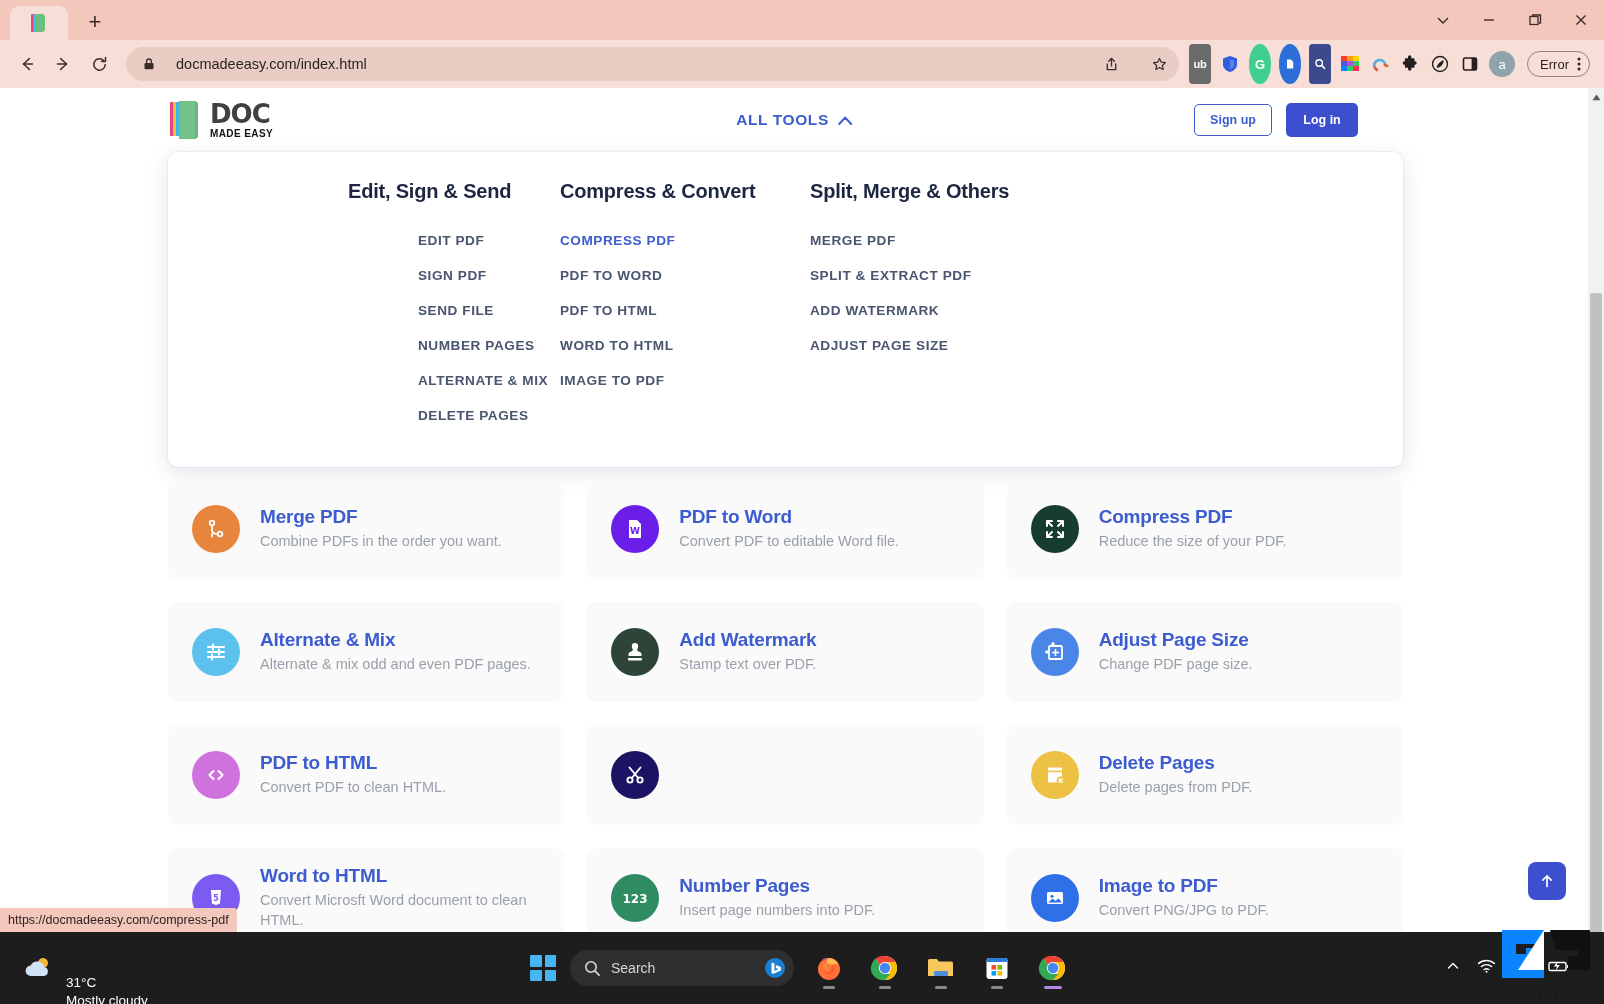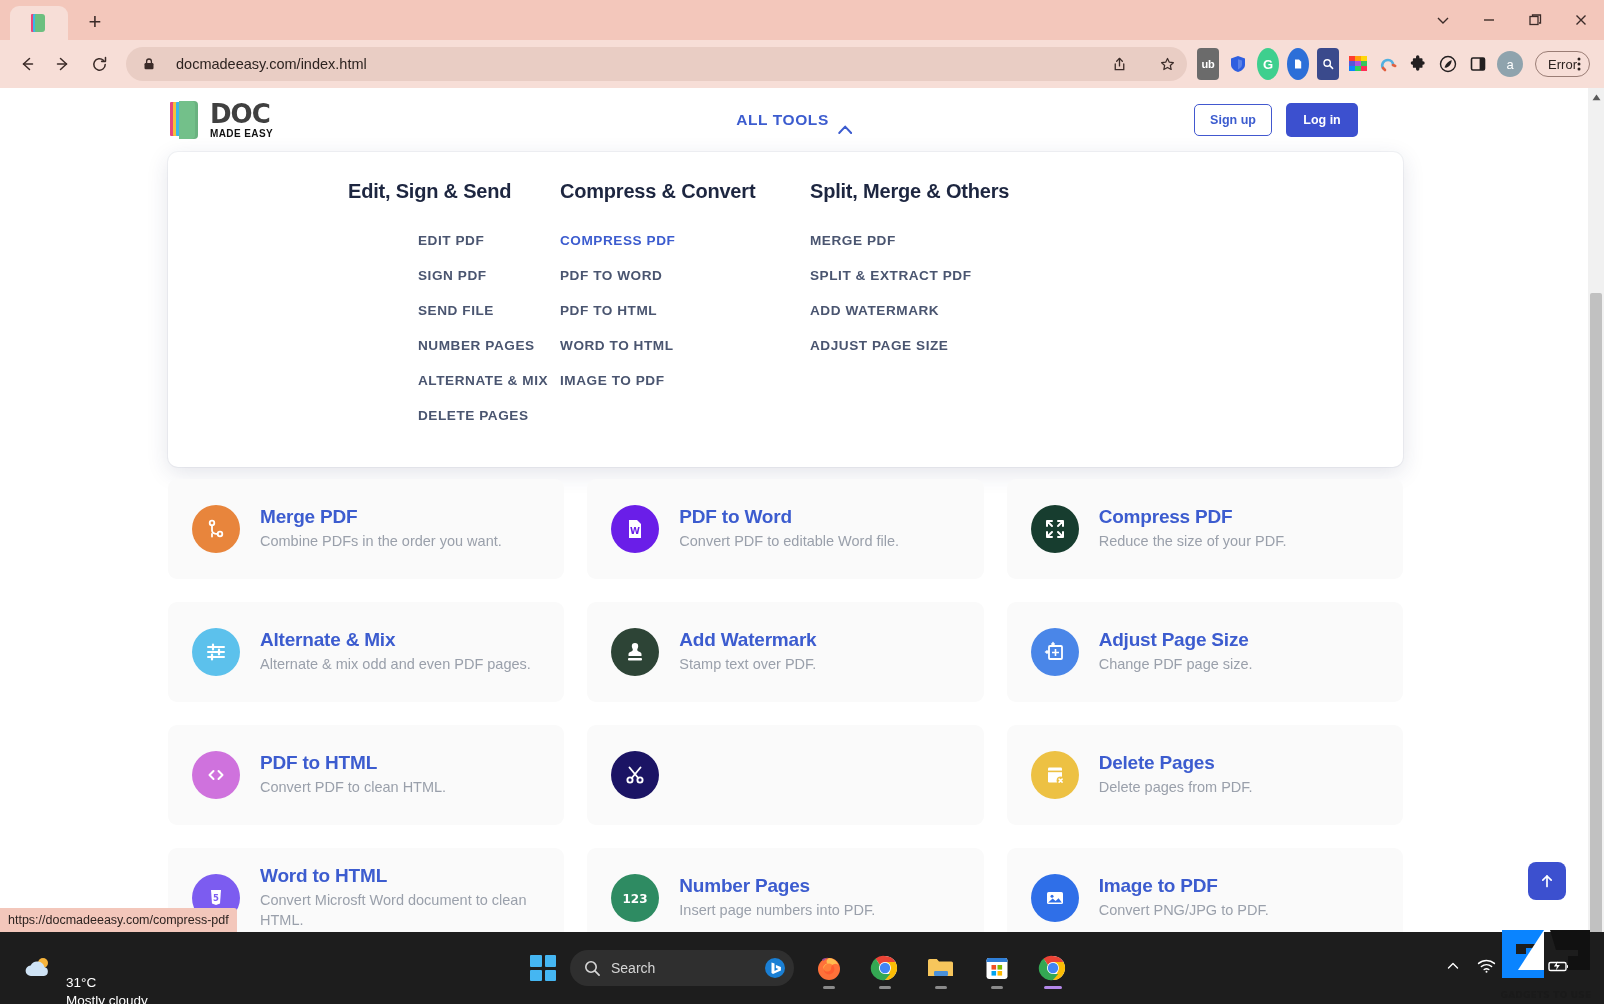--- a/index.html
+++ b/index.html
@@ -35,47 +35,47 @@
   .toolbar { height: 48px; background: #f7ded7; display: flex; align-items: center; padding: 0 10px; gap: 2px; }
   .navbtn { width: 34px; height: 34px; display: flex; align-items: center; justify-content: center; color: #3b2b28; border-radius: 50%; }
   .omnibox {
     flex: 1; height: 34px; background: #e9cdc4; border-radius: 17px;
     display: flex; align-items: center; padding: 0 6px 0 16px; margin: 0 8px; gap: 20px;
   }
   .lock { width: 14px; height: 14px; flex: 0 0 auto; }
   .url { flex: 1; font-size: 14.5px; color: #2d2320; white-space: nowrap; overflow: hidden; }
   .obox-icon { width: 28px; height: 28px; display: flex; align-items: center; justify-content: center; color: #3b2b28; }
   .ext-row { display: flex; align-items: center; gap: 8px; padding-right: 4px; }
-  .ext { width: 22px; height: 32px; border-radius: 5px; display: flex; align-items: center; justify-content: center;
+  .ext { width: 22px; height: 40px; border-radius: 5px; display: flex; align-items: center; justify-content: center;
          font-size: 11px; font-weight: bold; color: #fff; flex: 0 0 auto; }
   .profile { width: 26px; height: 26px; border-radius: 50%; background: #8fa3ad; color: #fff;
              display: flex; align-items: center; justify-content: center; font-size: 13px; }
   .errpill { height: 26px; border: 1px solid #9a7d75; border-radius: 13px; display: flex; align-items: center;
-             gap: 0; padding: 0 8px 0 12px; font-size: 13px; color: #2d2320; margin-left: 4px; }
+             gap: 8px; padding: 0 8px 0 12px; font-size: 13px; color: #2d2320; margin-left: 4px; }
 
   
   .viewport { position: relative; width: 1604px; height: 844px; background: #fff; overflow: hidden; }
   .pagearea { position: absolute; inset: 0 16px 0 0; background: #fff; }
 
   .site-header { height: 64px; display: flex; align-items: center; padding: 0 200px 0 170px; position: relative; }
   .logo { display: flex; align-items: center; gap: 10px; }
   .logo-mark { width: 30px; height: 38px; position: relative; }
   .logo-mark i { position: absolute; top: 1px; border-radius: 1px 0 0 1px; display: block; }
   .lm1 { left: 0;  width: 4px; height: 34px; background: #e8457c; }
   .lm2 { left: 3px; width: 4px; height: 34px; background: #f5c13a; }
   .lm3 { left: 6px; width: 4px; height: 34px; background: #3bb7e8; }
   .logo-page { position: absolute; left: 9px; top: 0; width: 19px; height: 38px; background: #73c08a;
                border-radius: 0 4px 4px 0; box-shadow: inset -3px 0 0 rgba(0,0,0,.07); }
   .logo-text { line-height: 1; }
   .logo-doc { font-size: 26px; font-weight: 900; letter-spacing: -1px; color: #404040; font-family: "DejaVu Sans", sans-serif; }
   .logo-sub { font-size: 10px; font-weight: 700; letter-spacing: 0.4px; color: #111; margin-top: 2px; }
 
   .alltools {
     position: absolute; left: 50%; transform: translateX(-50%);
-    display: flex; align-items: flex-end; gap: 9px;
+    display: flex; align-items: flex-start; gap: 9px;
     color: #3c5ccf; font-size: 15.5px; font-weight: 700; letter-spacing: 0.6px;
   }
   .chev-up { width: 14px; height: 9px; }
 
   .auth { position: absolute; right: 230px; display: flex; align-items: center; gap: 14px; }
   .btn-signup { width: 78px; height: 32px; border: 1px solid #4258cf; border-radius: 5px; background: #fff;
                 color: #3c5ccf; font-size: 12.5px; font-weight: 700; display: flex; align-items: center; justify-content: center; }
   .btn-login { width: 72px; height: 34px; border-radius: 5px; background: #3c50cf; color: #fff;
                font-size: 12.5px; font-weight: 700; display: flex; align-items: center; justify-content: center; }
 

